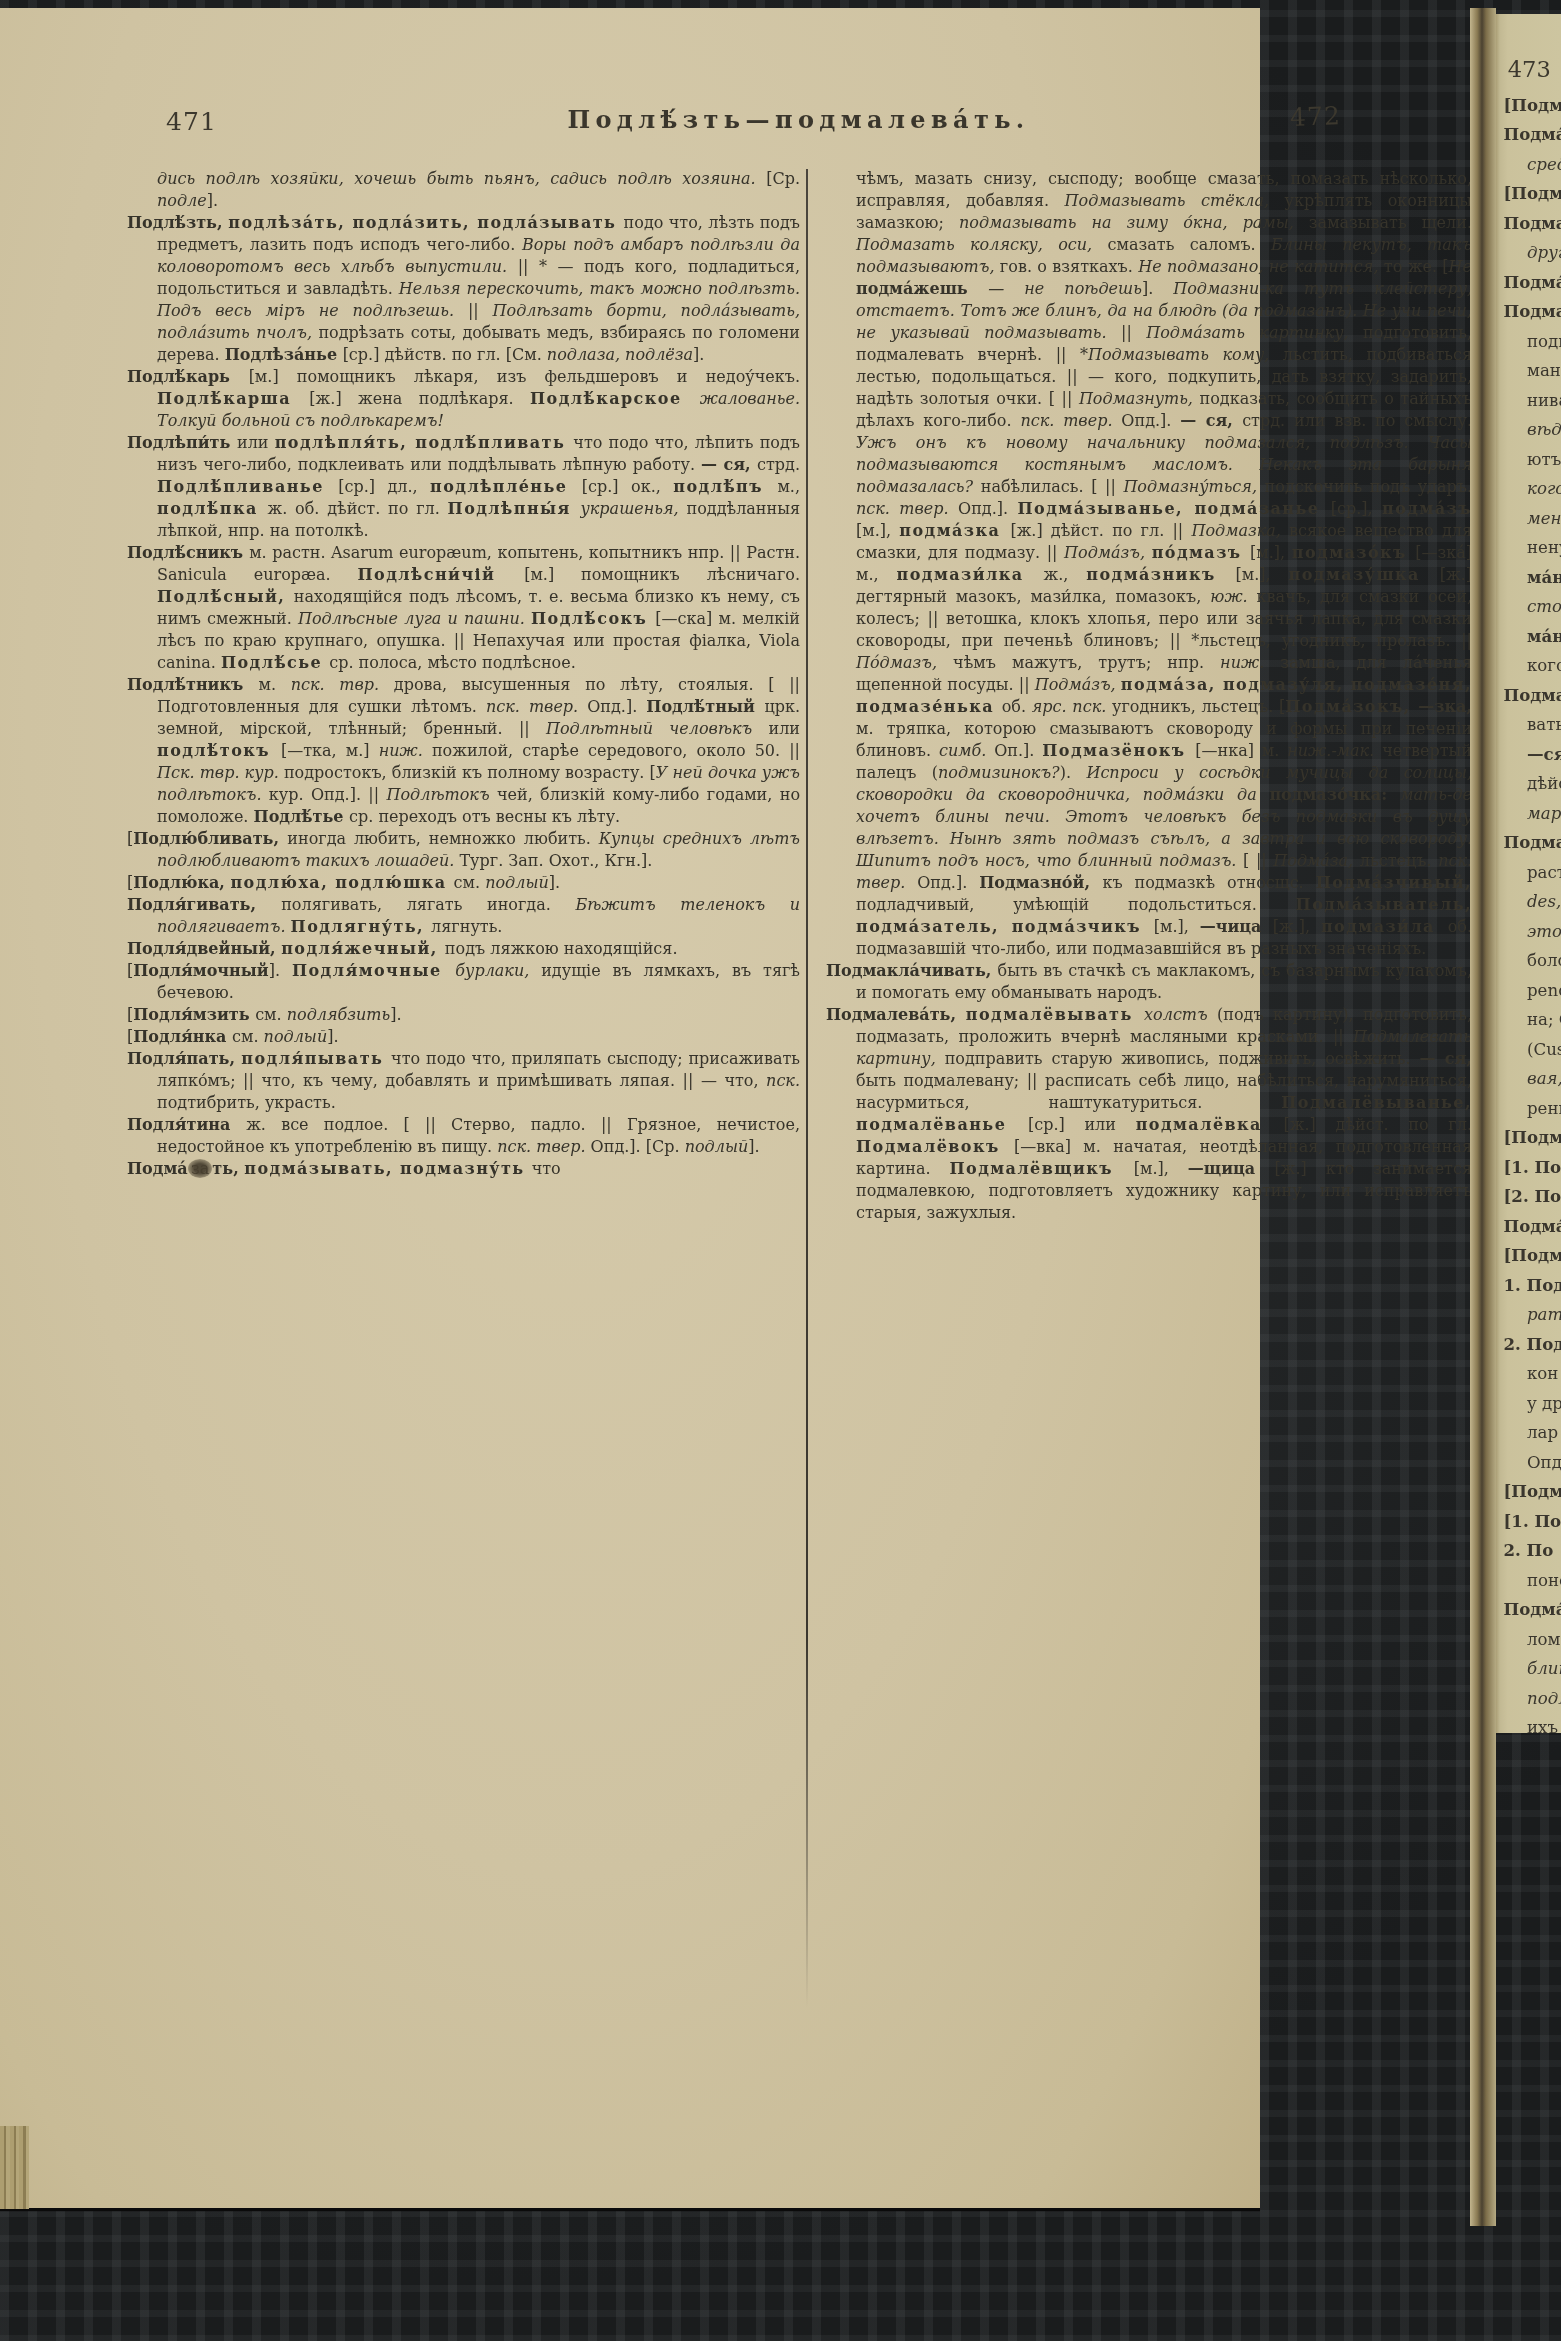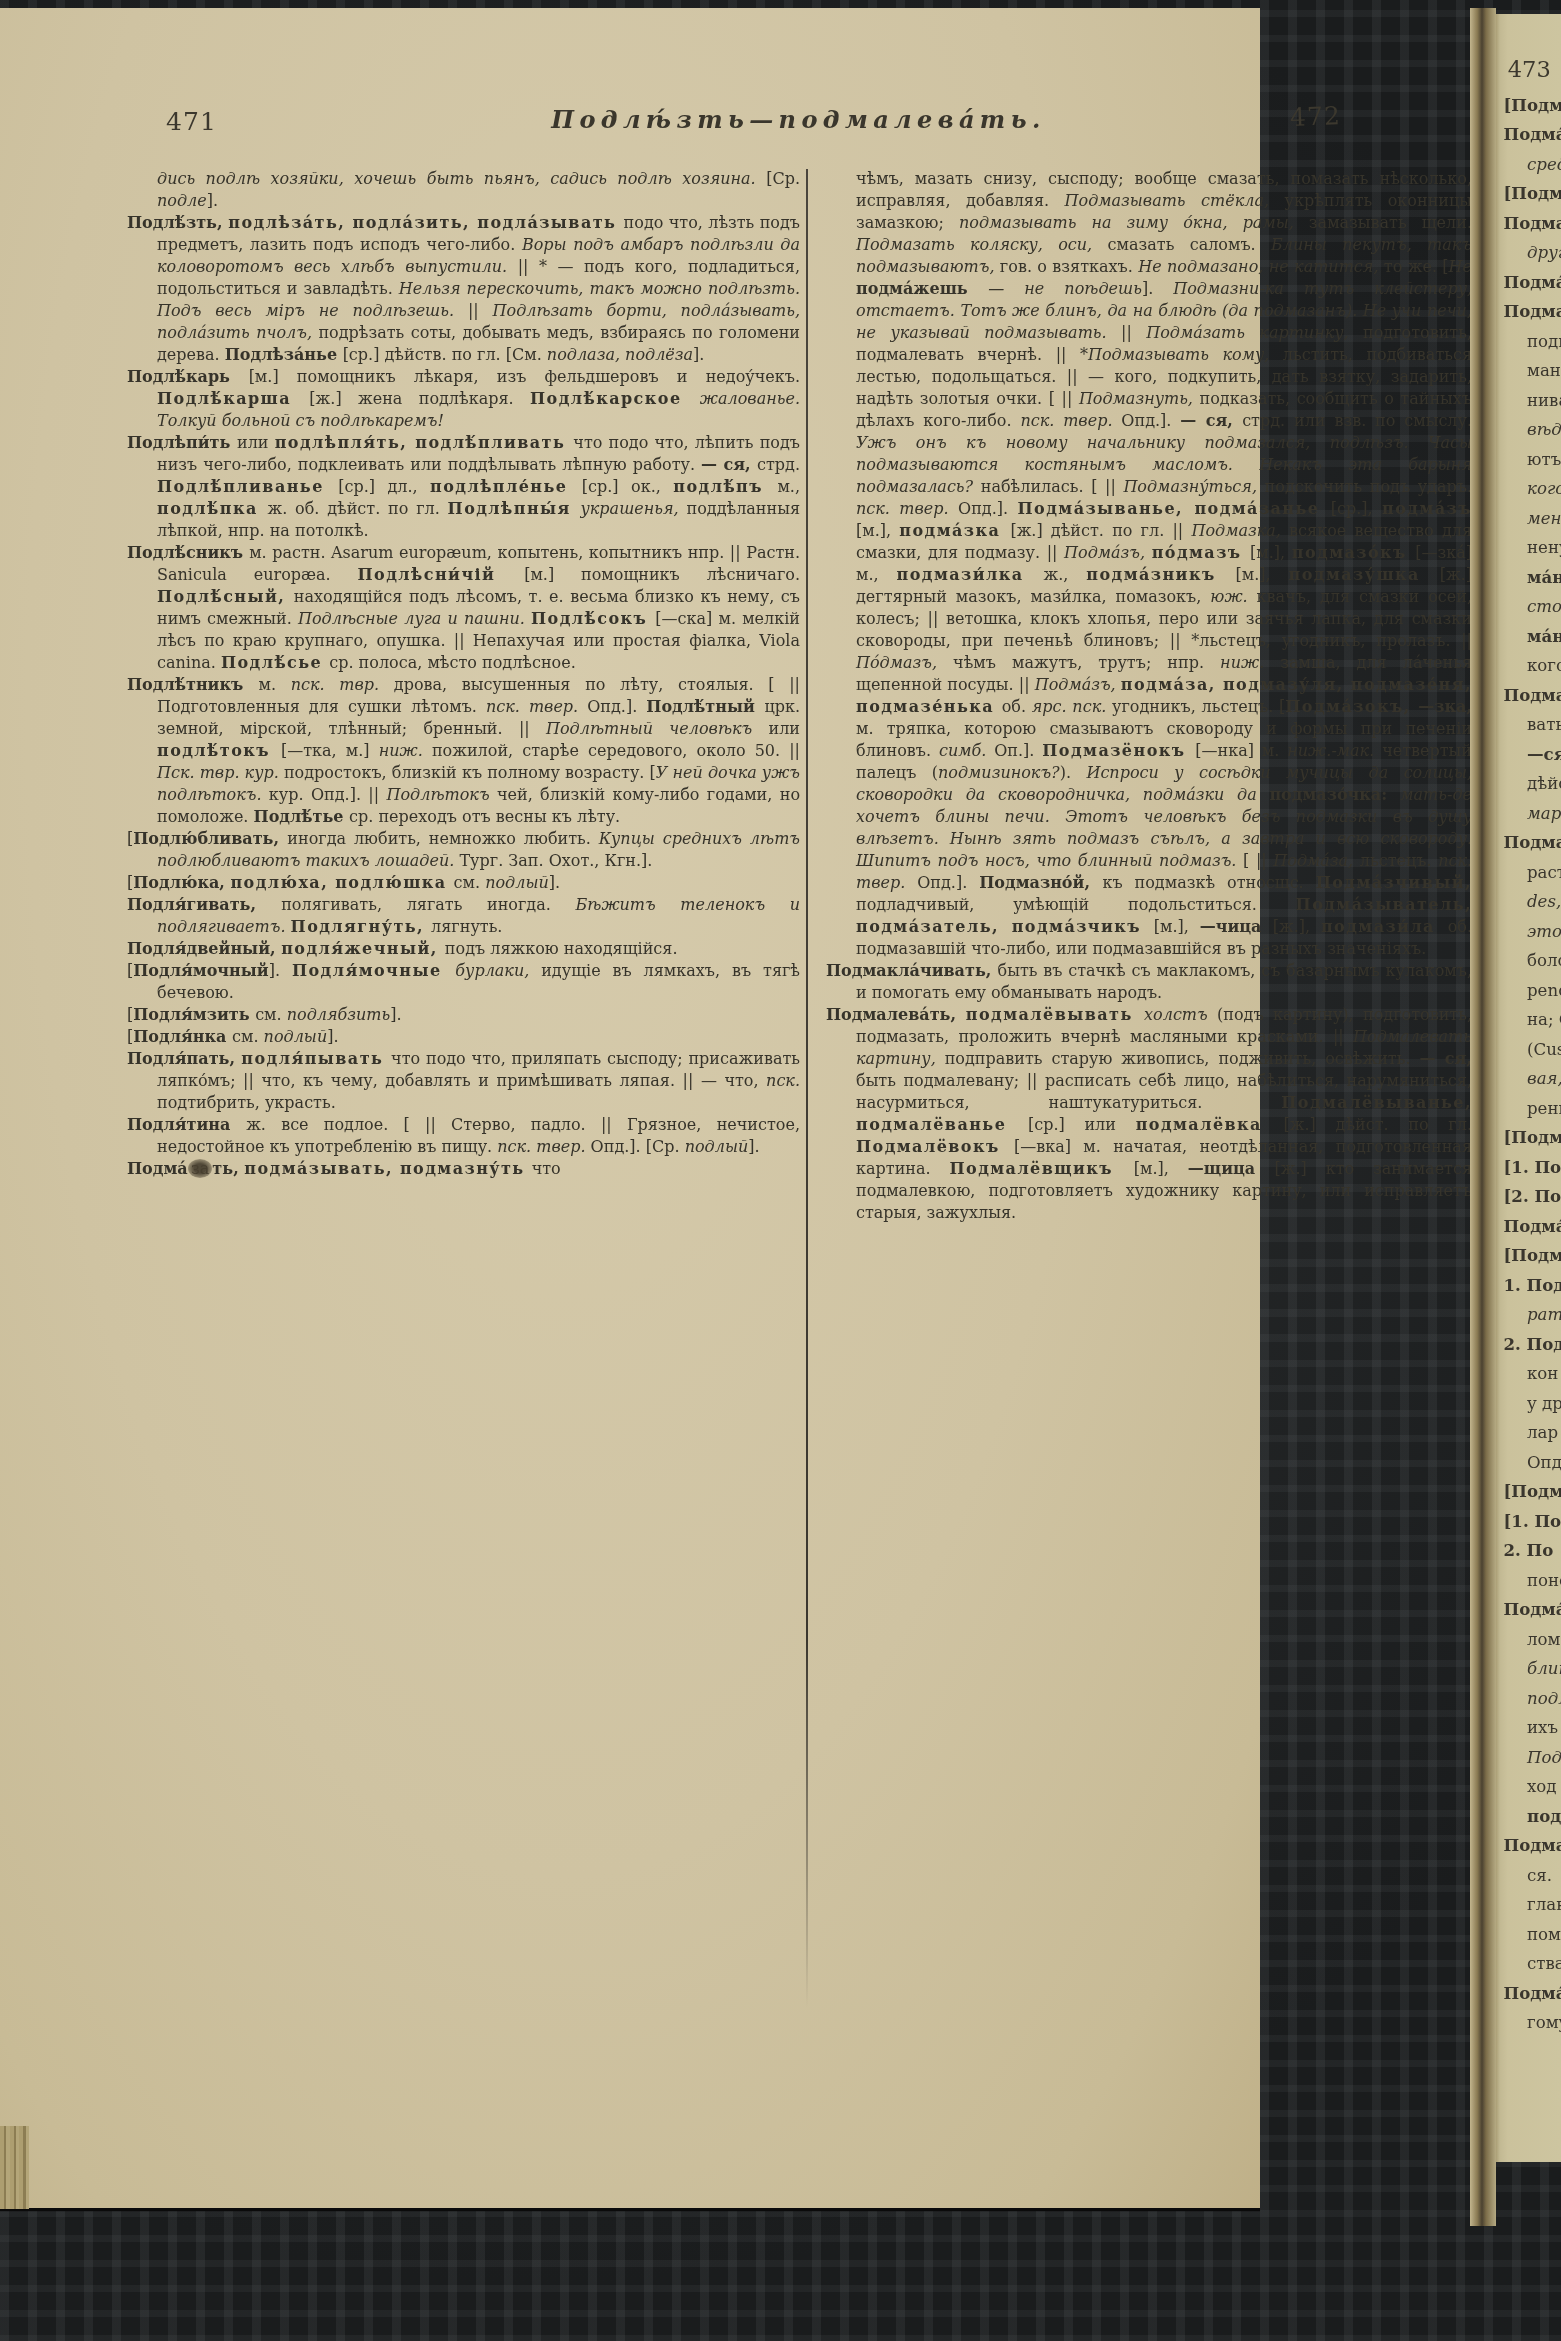--- a/index.html
+++ b/index.html
@@ -11,29 +11,29 @@
       repeating-linear-gradient(90deg, rgba(110,115,118,.14) 0 8.6px, rgba(0,0,0,0) 8.6px 28px),
       repeating-linear-gradient(0deg, rgba(100,105,108,.12) 0 7.5px, rgba(0,0,0,0) 7.5px 25px),
       radial-gradient(circle at 35% 45%, #2c2f30 0%, #1a1c1d 75%);}
   .page{position:absolute;left:0;top:7.5px;width:1260px;height:2200px;
     background:radial-gradient(ellipse at 45% 32%, #d6cbac 0%, #cfc3a2 55%, #c8bb96 85%, #bfb088 100%);
     box-shadow:0 3.2px 0 #0b0b0b;}
   .edge-stack{position:absolute;left:0;top:2118px;width:29px;height:83px;
     background:repeating-linear-gradient(90deg,#ad9e70 0 3.8px,#8c7d53 3.8px 6.4px,#b4a679 6.4px 9.7px);}
   .fold{position:absolute;left:1470px;top:7.5px;width:26px;height:2218px;
     background:linear-gradient(90deg,#c2b58e 0%,#8a7a53 28%,#4a4130 46%,#7c6d49 62%,#b5aa83 100%);}
-  .next-page{position:absolute;left:1496px;top:14px;width:65px;height:2148px;
+  .next-page{position:absolute;left:1496px;top:14px;width:65px;height:1719px;
     background:linear-gradient(90deg,#ab9f76 0%,#c2b993 6%,#cbc29c 18%,#cdc5a0 100%);
     overflow:hidden;}
   .header{position:absolute;left:125px;top:92px;width:1347px;height:48px;color:#3a362c;}
   .colnum{position:absolute;top:7.5px;font-size:25px;letter-spacing:1.1px;color:#3c382e;}
   .colnum.left{left:41px;}
   .colnum.right{left:1165px;transform:rotate(-2deg);top:2.1px;}
   .title{position:absolute;left:0;right:0;top:5.4px;text-align:center;
-    font-size:24px;font-weight:700;letter-spacing:5.4px;color:#3a362c;font-style:italic;}
+    font-size:24px;font-weight:700;letter-spacing:5.4px;color:#3a362c;}
   .col{position:absolute;top:160px;color:#36332a;font-size:16px;line-height:22px;
     text-align:justify;overflow:hidden;}
   .col.left{left:127px;width:673px;height:2027px;}
   .col.right{left:826px;width:646px;height:2027px;}
   .divider{position:absolute;left:806px;top:161px;width:1.6px;height:1839px;
     background:linear-gradient(180deg,#4a453c 0%,#3b372f 80%,rgba(59,55,47,0) 100%);}
   p.entry{margin:0;text-indent:-30px;padding-left:30px;}
   p.entry.cont{text-indent:0;}
   .b{font-weight:700;}
   .bs{font-weight:700;letter-spacing:.09em;margin-top:8px;}

